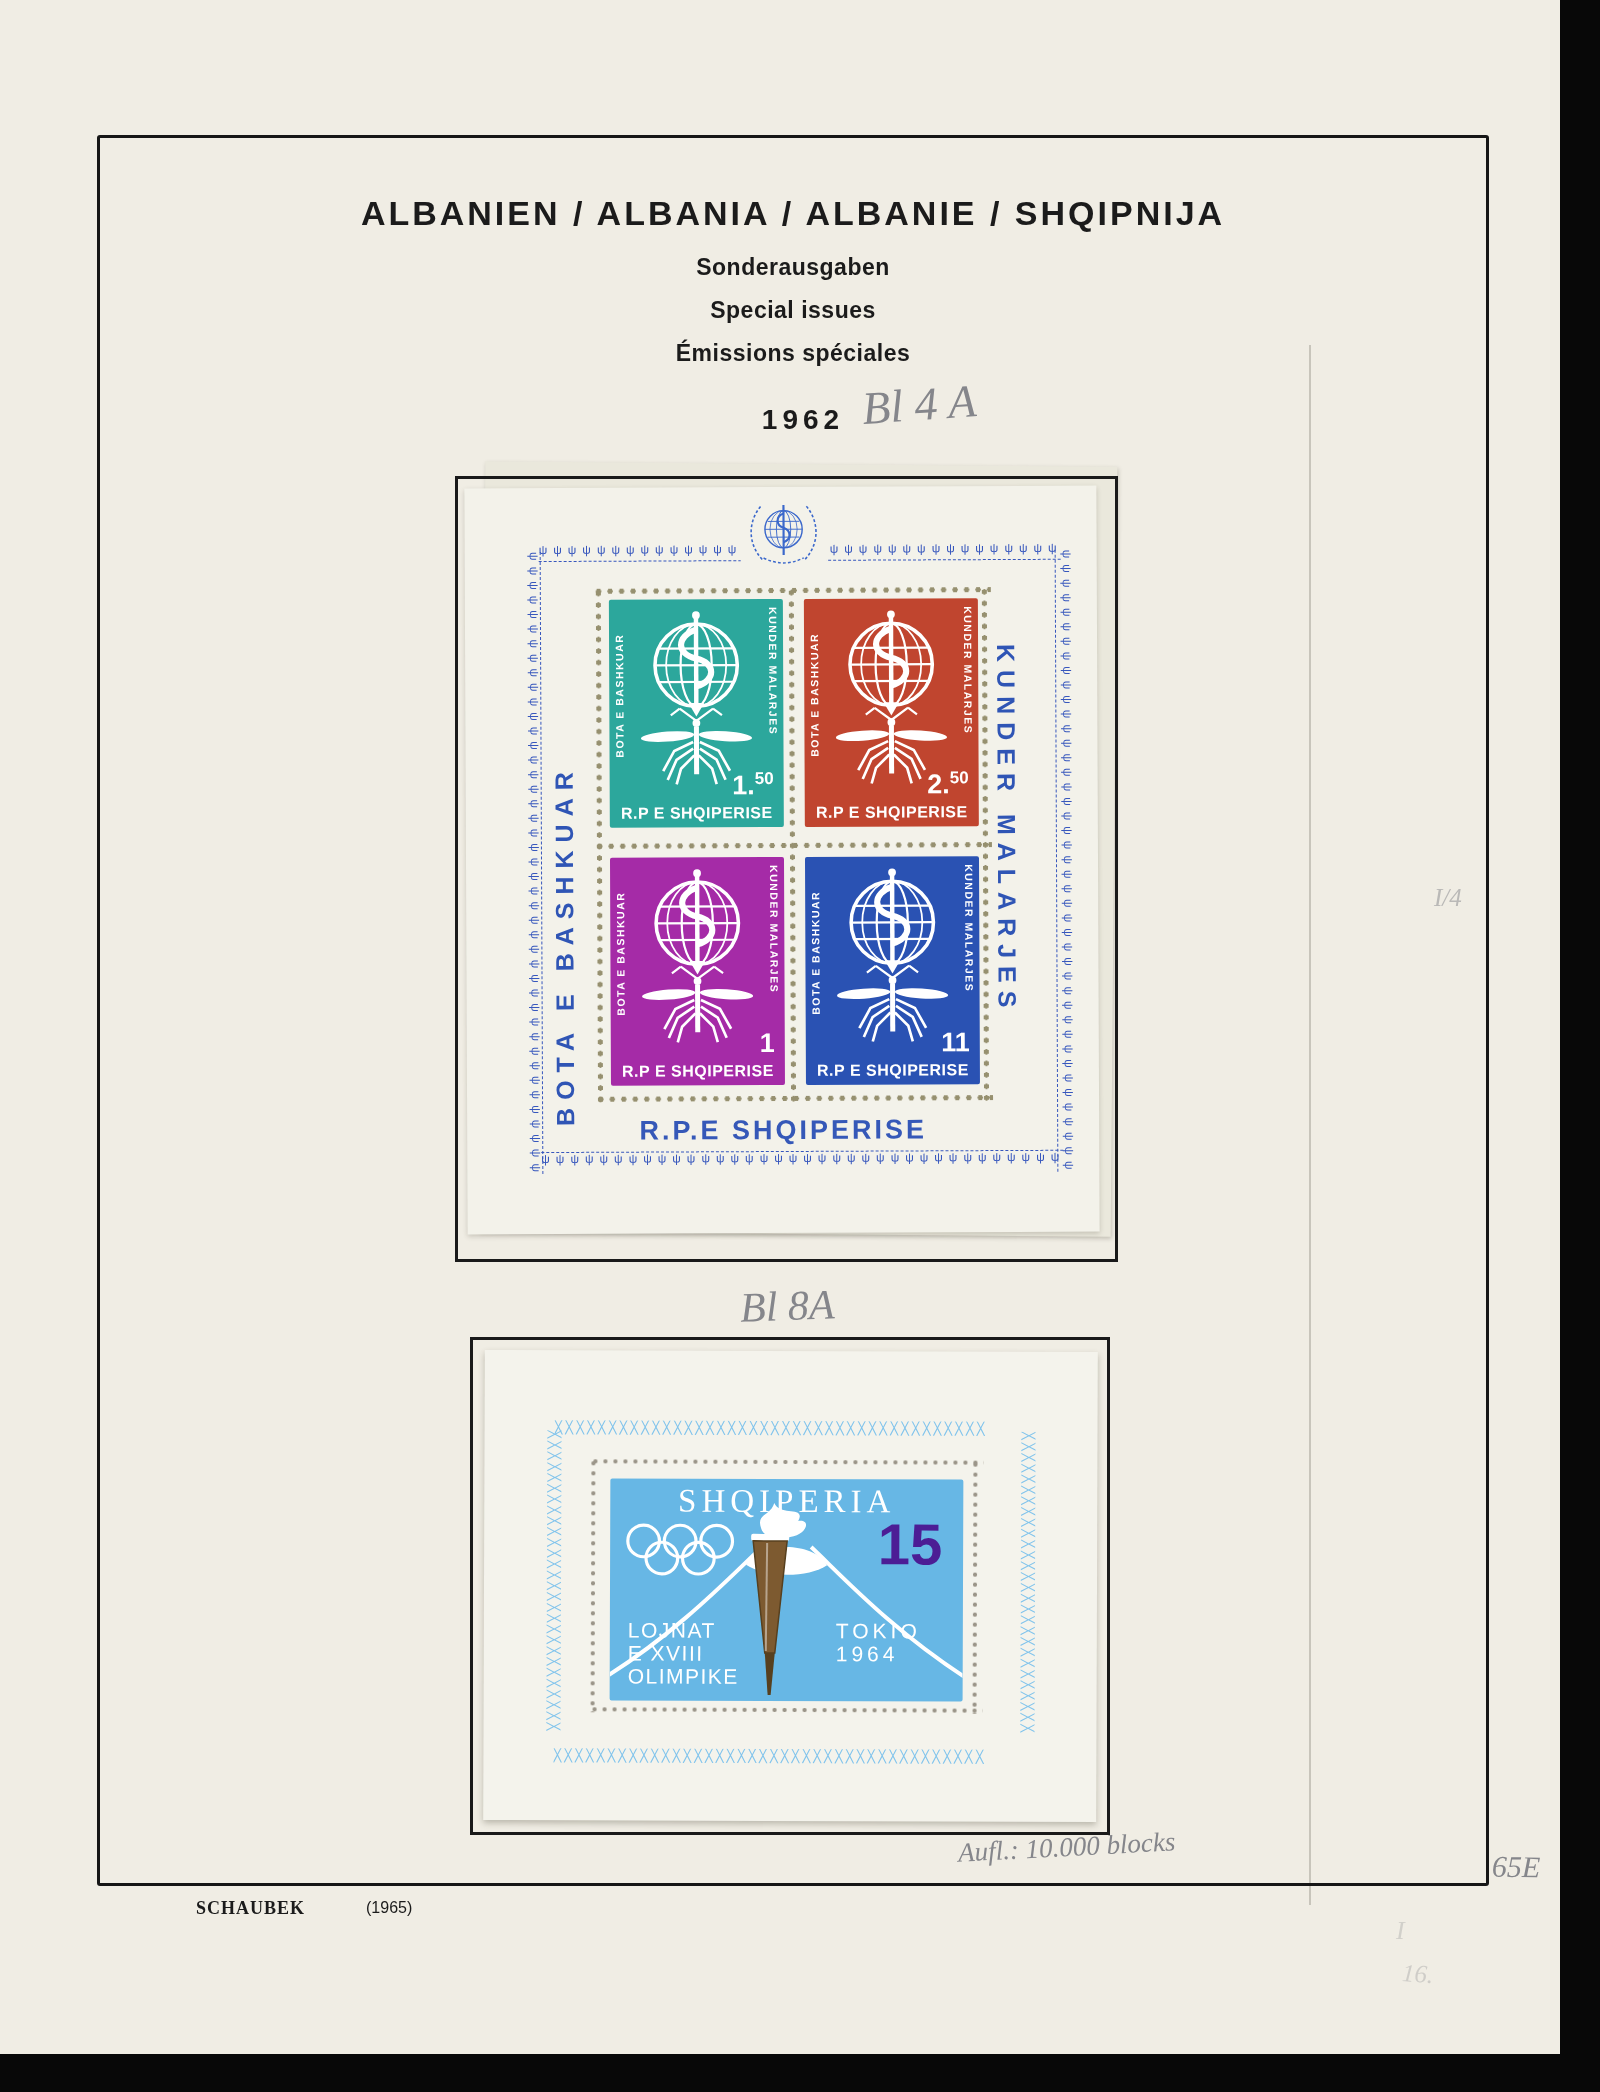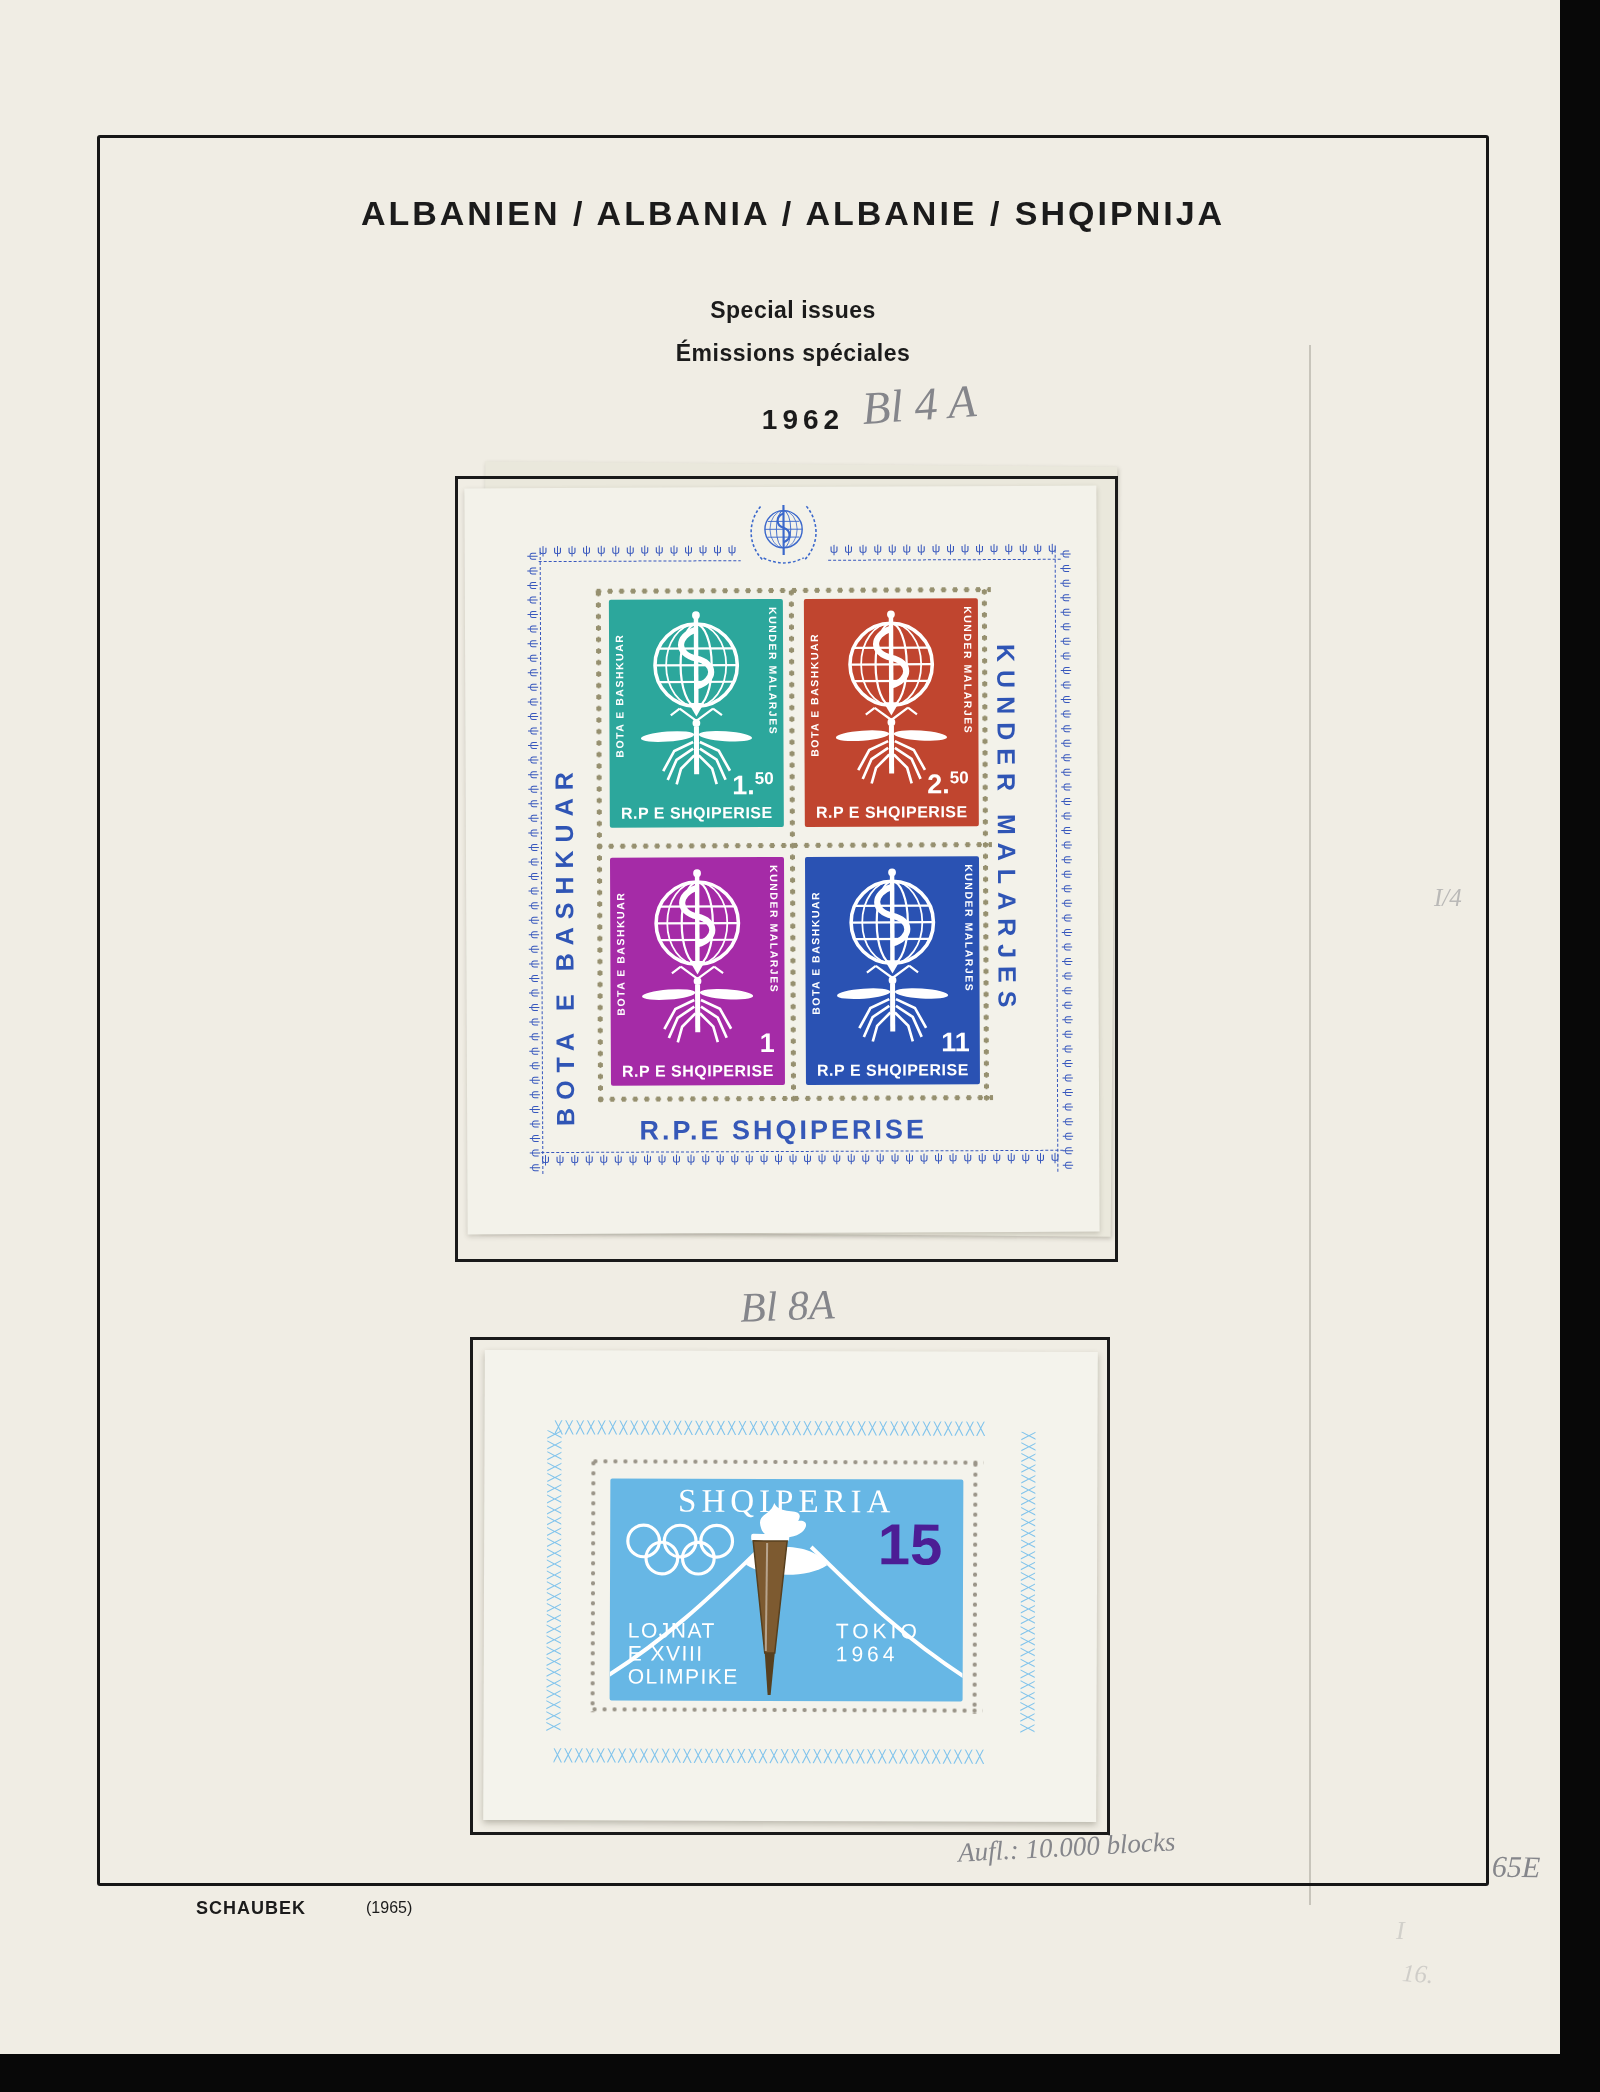--- a/index.html
+++ b/index.html
@@ -87,21 +87,21 @@
   .country{left:0;top:4px;width:100%;text-align:center;color:#fff;
            font-family:"Liberation Serif",serif;font-size:33px;letter-spacing:5px;}
   .rings{left:14px;top:44px;width:112px;height:54px;}
   .fuji{left:0;top:0;width:353px;height:222px;}
   .torch{left:112px;top:22px;width:100px;height:198px;}
   .val15{left:252px;top:36px;width:96px;text-align:center;color:#4c1d95;font-weight:bold;font-size:58px;line-height:1;}
   .oltext{color:#fff;font-size:21px;letter-spacing:1.5px;line-height:23px;white-space:nowrap;}
   .olt-l{left:18px;top:140px;width:168px;}
   .olt-r{left:226px;top:140px;width:124px;letter-spacing:4px;}
   
-  .schaubek{left:196px;top:1898px;font-size:18px;font-weight:bold;letter-spacing:1px;}
+  .schaubek{left:196px;top:1898px;font-size:18px;font-weight:bold;letter-spacing:1px;font-family:Liberation Serif, serif;}
   .edition{left:366px;top:1899px;font-size:16px;}
 </style>
 </head>
 <body>
 
 <svg width="0" height="0" style="position:absolute">
   <defs>
     <g id="malaria" fill="none" stroke="#ffffff">
       <circle cx="60" cy="52" r="37" stroke-width="3.2"></circle>
       <path d="M24,52 H96" stroke-width="2"></path>
@@ -146,20 +146,21 @@
     </g>
   </defs>
 </svg>
 
 <div class="page">
 
   <div class="abs interleaf"></div>
   <div class="abs frame"></div>
 
   <div class="abs hwrap title">ALBANIEN / ALBANIA / ALBANIE / SHQIPNIJA</div>
+  <div class="abs hwrap sub sub1">Sonderausgaben</div>
   <div class="abs hwrap sub sub2">Special issues</div>
   <div class="abs hwrap sub sub3">Émissions spéciales</div>
   <div class="abs year">1962</div>
 
   <div class="abs pencil bl4a">Bl 4 A</div>
   <div class="abs pencil bl8a">Bl 8A</div>
   <div class="abs pencil aufl">Aufl.: 10.000 blocks</div>
   <div class="abs pencil p65e">65E</div>
   <div class="abs pencil mi4">I/4</div>
   <div class="abs pencil mI">I</div>

